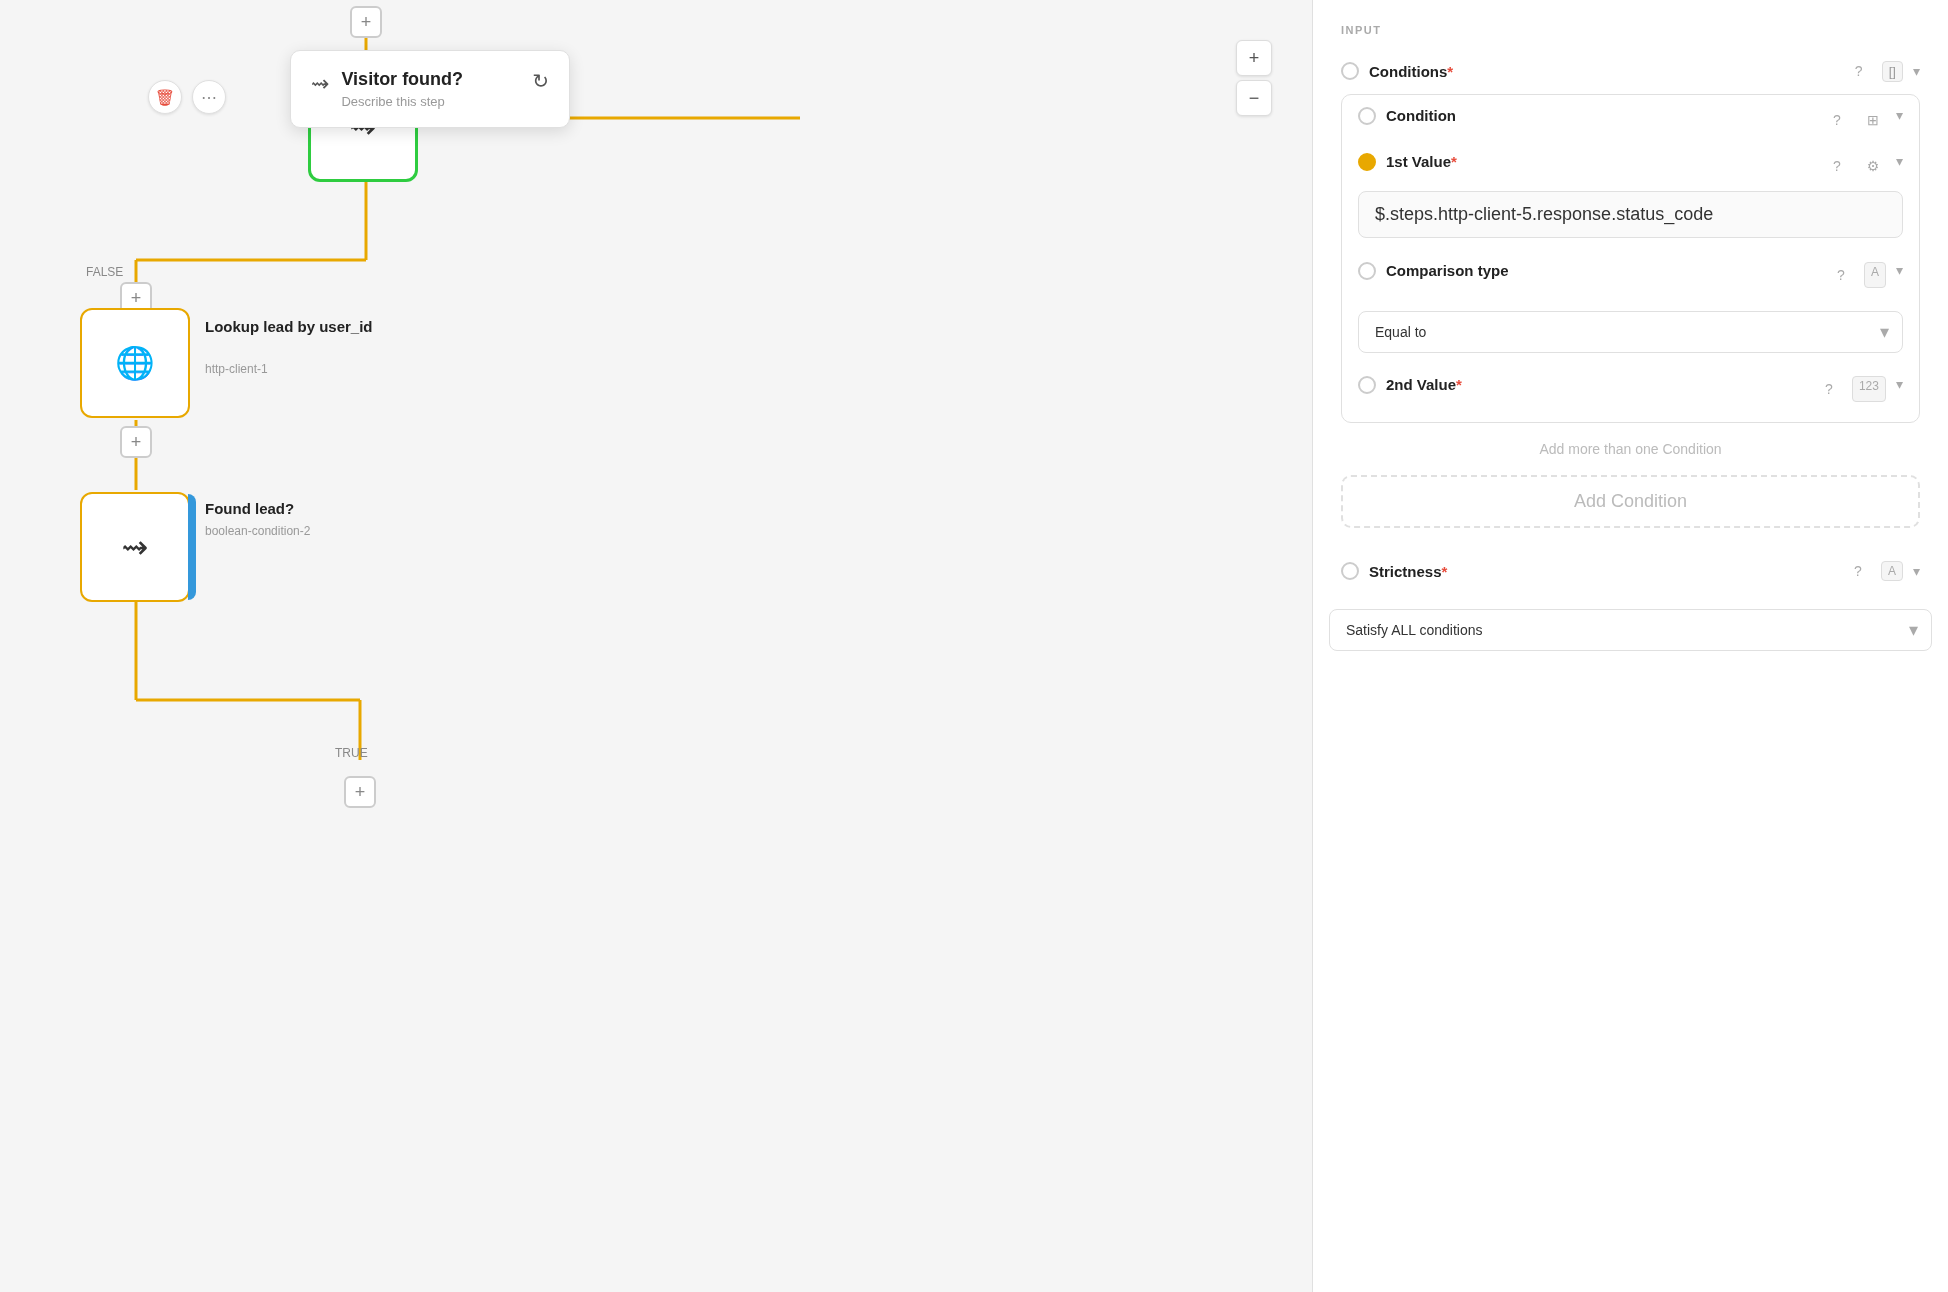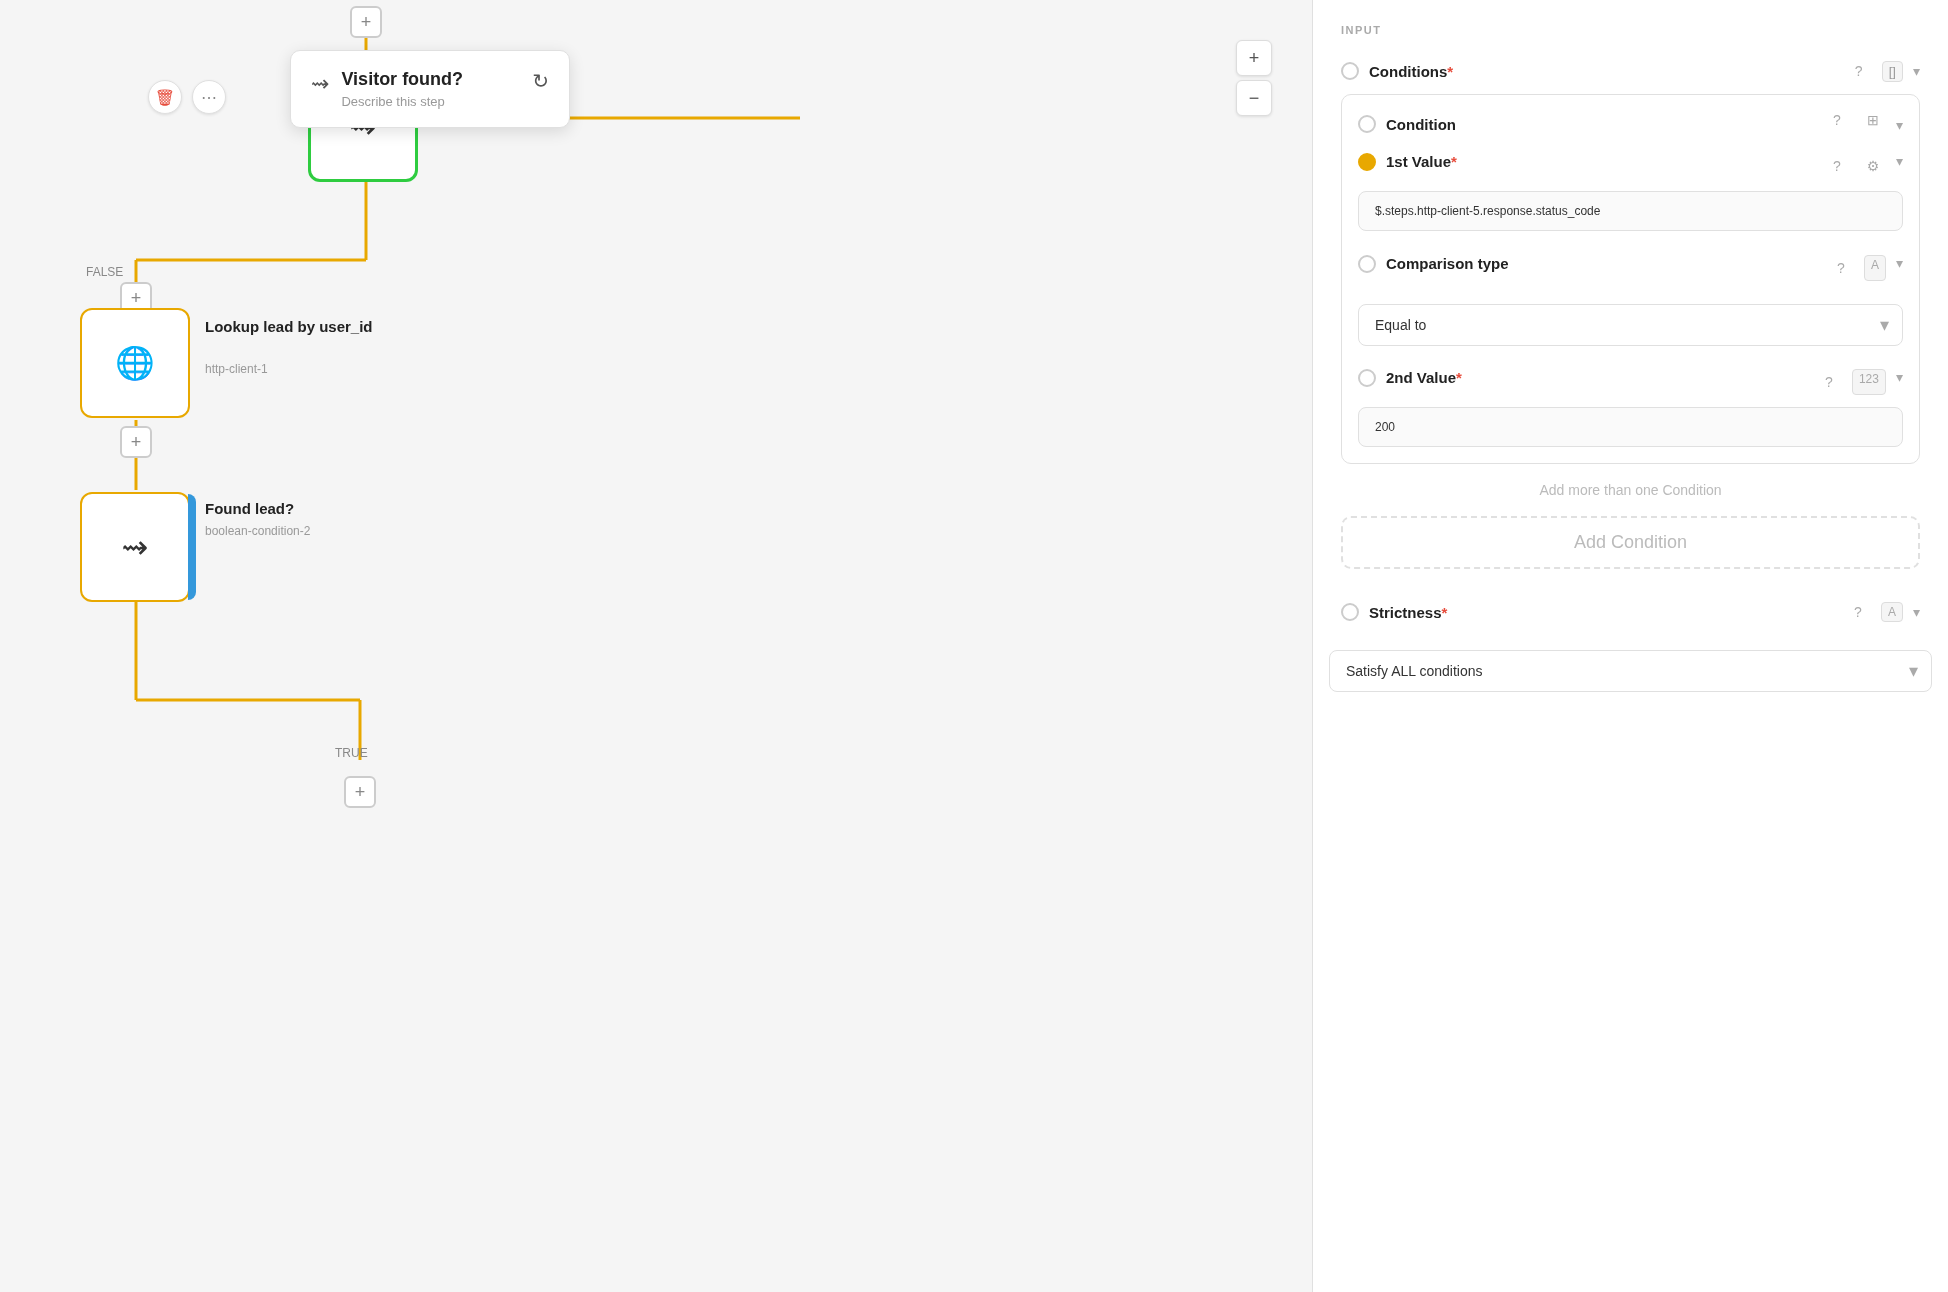--- a/index.html
+++ b/index.html
@@ -253,21 +253,21 @@
     .condition-block {
       margin: 0 28px;
       border: 1px solid #e0e0e0;
       border-radius: 10px;
       padding: 0 0 12px 0;
       background: white;
     }
 
     .condition-header {
       display: flex;
-      align-items: flex-end;
+      align-items: flex-start;
       padding: 12px 16px;
       gap: 10px;
     }
 
     .condition-title {
       font-size: 15px;
       font-weight: 600;
       color: #222;
       flex: 1;
     }
@@ -276,21 +276,21 @@
       display: flex;
       padding: 8px 16px;
       gap: 10px;
     }
 
     .text-input {
       width: 100%;
       padding: 12px 16px;
       border: 1px solid #e0e0e0;
       border-radius: 8px;
-      font-size: 12px;
+      font-size: 18px;
       color: #333;
       background: #fafafa;
       outline: none;
       margin: 4px 16px;
       width: calc(100% - 32px);
     }
 
     .select-wrapper {
       position: relative;
       margin: 15px 16px;
@@ -513,21 +513,20 @@
       <div class="radio-circle"></div>
       <span class="field-label">
         <span>2nd Value</span><span class="required">*</span>
       </span>
       <div class="icon-btn">?</div>
       <span class="num-badge">123</span>
       <div class="dropdown-indicator">▾</div>
     </div>
 
     
-    <input class="text-input" type="text" value="200" style="">
 
   </div>
 
   <div class="add-condition-link">
     <span>Add more than one Condition</span>
   </div>
 
   <div class="add-condition-btn">
     <span>Add Condition</span>
   </div>

